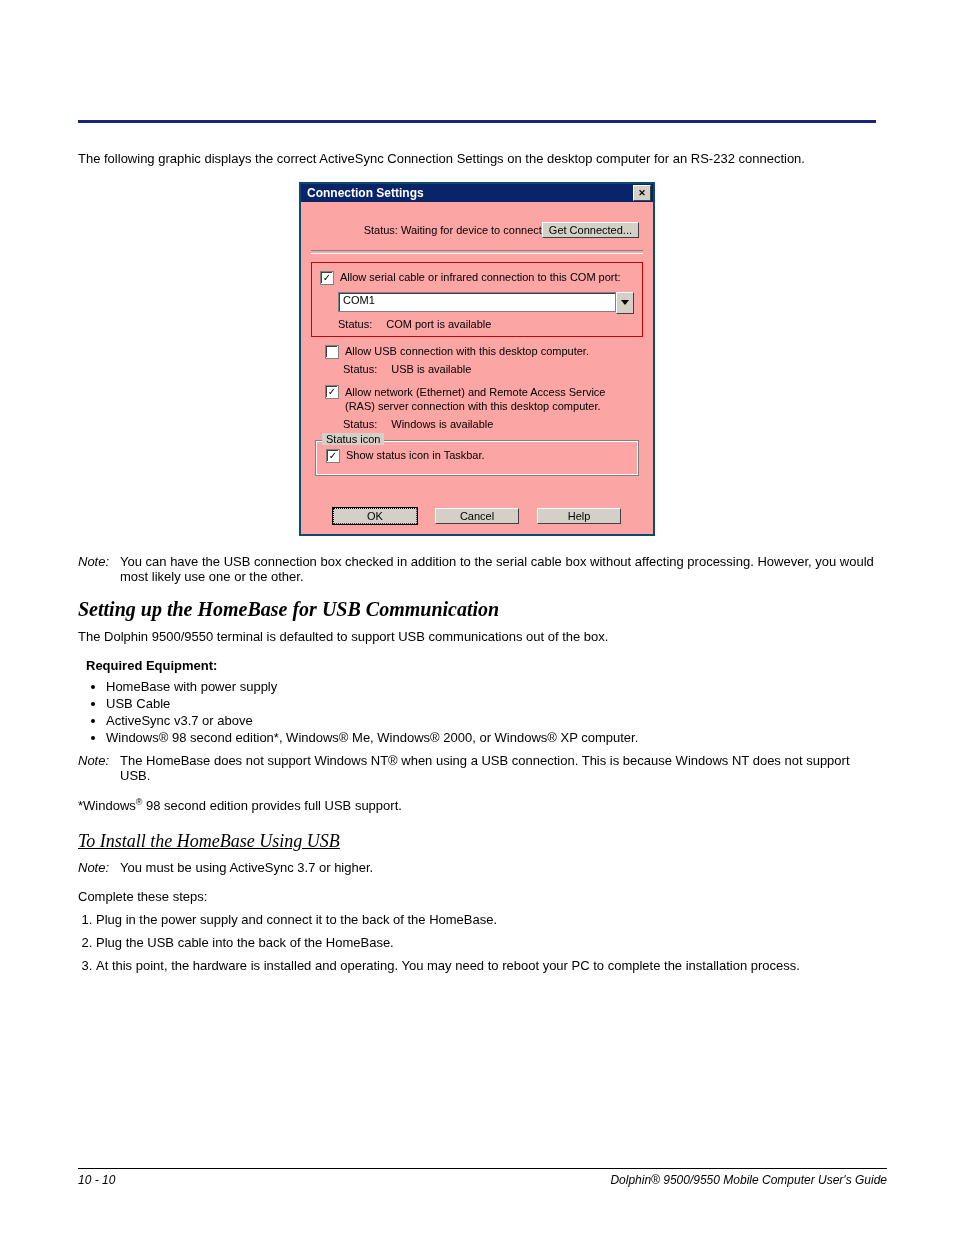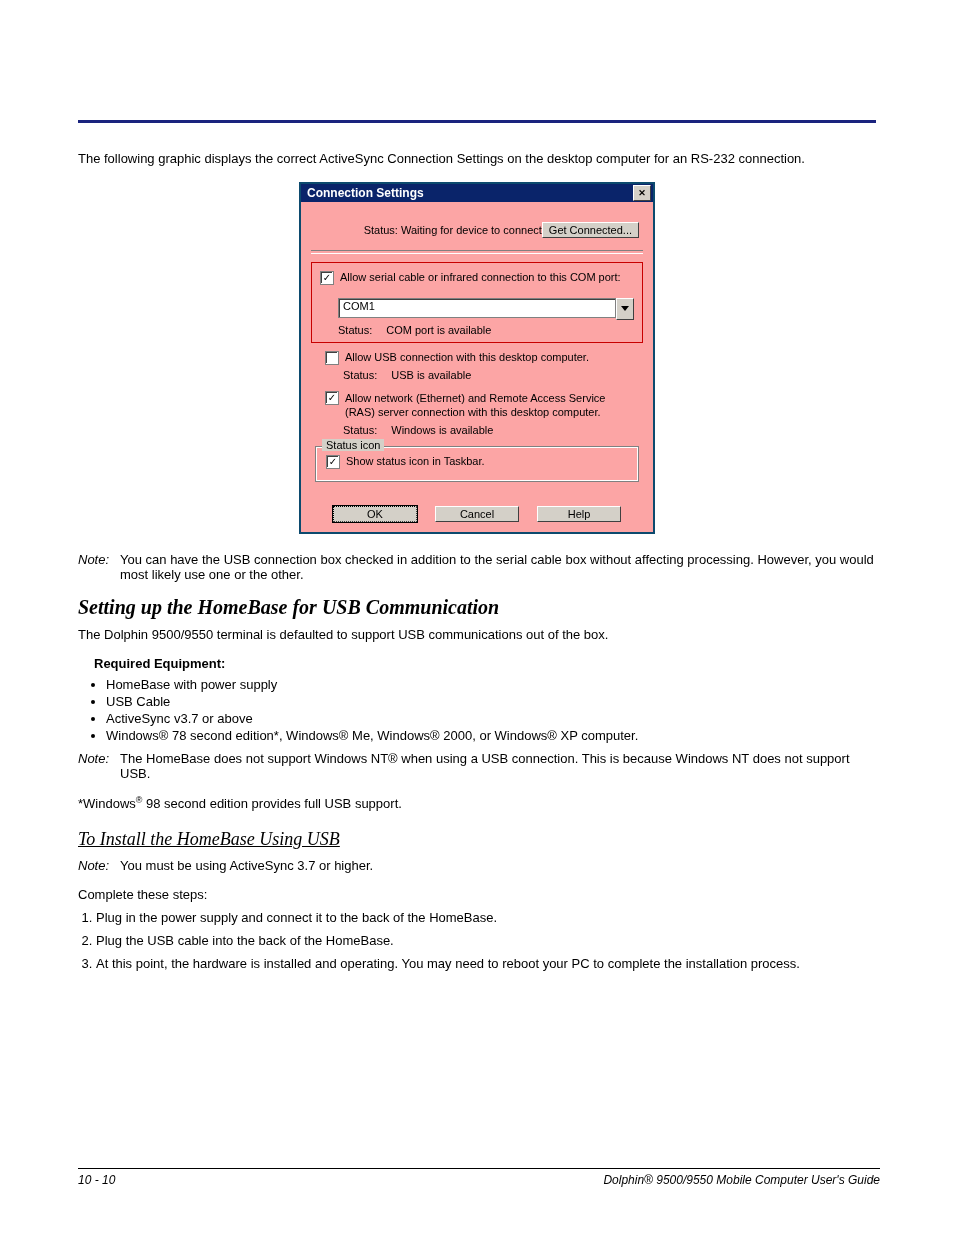--- a/index.html
+++ b/index.html
@@ -123,21 +123,21 @@
     box-shadow: inset -1px -1px 0 #fff, inset 1px 1px 0 #404040;
     flex: 0 0 12px;
     display: flex;
     align-items: center;
     justify-content: center;
     font-size: 10px;
     line-height: 1;
   }
   .combo {
     display: flex;
-    margin: 13px 0 4px 18px;
+    margin: 7px 0 4px 18px;
     justify-content: flex-end;
   }
   .combo-input {
     flex: 1;
     background: #fff;
     border: 1px solid #808080;
     box-shadow: inset 1px 1px 0 #404040, inset -1px -1px 0 #fff;
     padding: 1px 4px;
     height: 16px;
     font-size: 11px;
@@ -173,21 +173,21 @@
     top: -8px;
     left: 6px;
     background: #d4d0c8;
     padding: 0 4px;
     font-size: 11px;
   }
   .btn-row {
     display: flex;
     justify-content: center;
     gap: 18px;
-    margin-top: 24px;
+    margin-top: 32px;
   }
   .btn-row .win-btn { min-width: 70px; }
   .win-btn.focused {
     border: 1px dotted #000;
     border-right-color: #404040;
     border-bottom-color: #404040;
     outline: 1px solid #000;
   }
 
   
@@ -209,21 +209,21 @@
   }
   h3.sub {
     font-family: Georgia, 'Times New Roman', serif;
     font-style: italic;
     font-weight: normal;
     font-size: 18px;
     text-decoration: underline;
     margin: 18px 0 8px 0;
   }
   .body-text { font-size: 13px; margin: 6px 0; }
-  .req-h { font-weight: bold; font-size: 13px; margin: 14px 0 6px 16px; }
+  .req-h { font-weight: bold; font-size: 13px; margin: 14px 0 6px 8px; }
   ul.bul {
     list-style: disc;
     margin: 4px 0 4px 28px;
     padding: 0;
     font-size: 13px;
   }
   ul.bul li { margin: 2px 0; }
   .asterisk-note { font-size: 13px; margin: 12px 0; }
   .sup { vertical-align: super; font-size: 9px; }
 
@@ -231,21 +231,21 @@
     margin: 6px 0 0 18px;
     padding: 0;
     font-size: 13px;
   }
   ol.steps li { margin: 8px 0; }
 
   
   .footer {
     position: absolute;
     left: 78px;
-    right: 74px;
+    right: 67px;
     bottom: 48px;
     border-top: 1px solid #000;
     padding-top: 4px;
     display: flex;
     justify-content: space-between;
     font-size: 12px;
     font-style: italic;
     font-family: Arial, sans-serif;
   }
 </style>
@@ -346,21 +346,21 @@
   </div>
 
   <h2 class="sect">Setting up the HomeBase for USB Communication</h2>
   <div class="body-text">The Dolphin 9500/9550 terminal is defaulted to support USB communications out of the box.</div>
 
   <div class="req-h">Required Equipment:</div>
   <ul class="bul">
     <li>HomeBase with power supply</li>
     <li>USB Cable</li>
     <li>ActiveSync v3.7 or above</li>
-    <li>Windows® 78 second edition*, Windows® Me, Windows® 2000, or Windows® XP computer.</li>
+    <li>Windows® 98 second edition*, Windows® Me, Windows® 2000, or Windows® XP computer.</li>
   </ul>
 
   <div class="note">
     <div class="note-label">Note:</div>
     <div class="note-body">The HomeBase does not support Windows NT® when using a USB connection. This is because Windows NT does not support USB.</div>
   </div>
 
   <div class="asterisk-note">
     <span>*Windows</span><span class="sup">®</span><span> 98 second edition provides full USB support.</span>
   </div>

